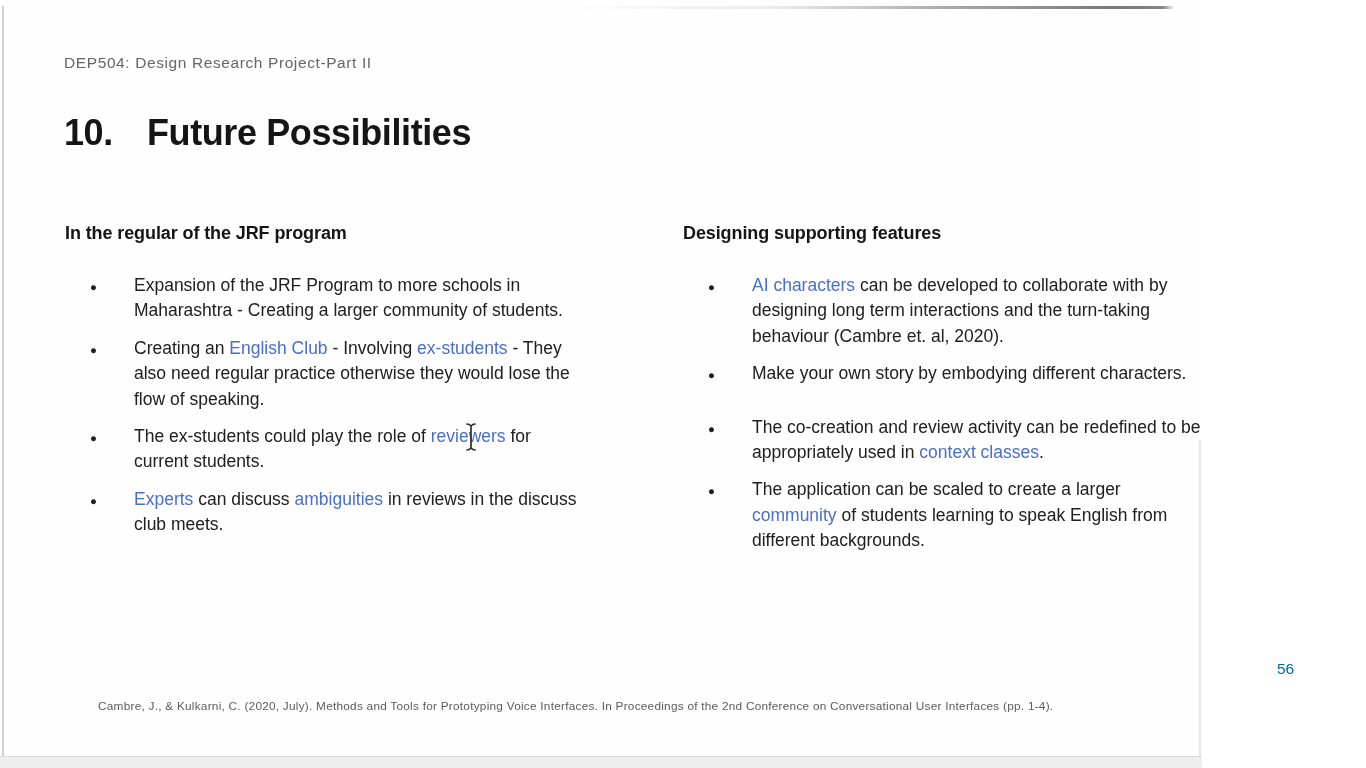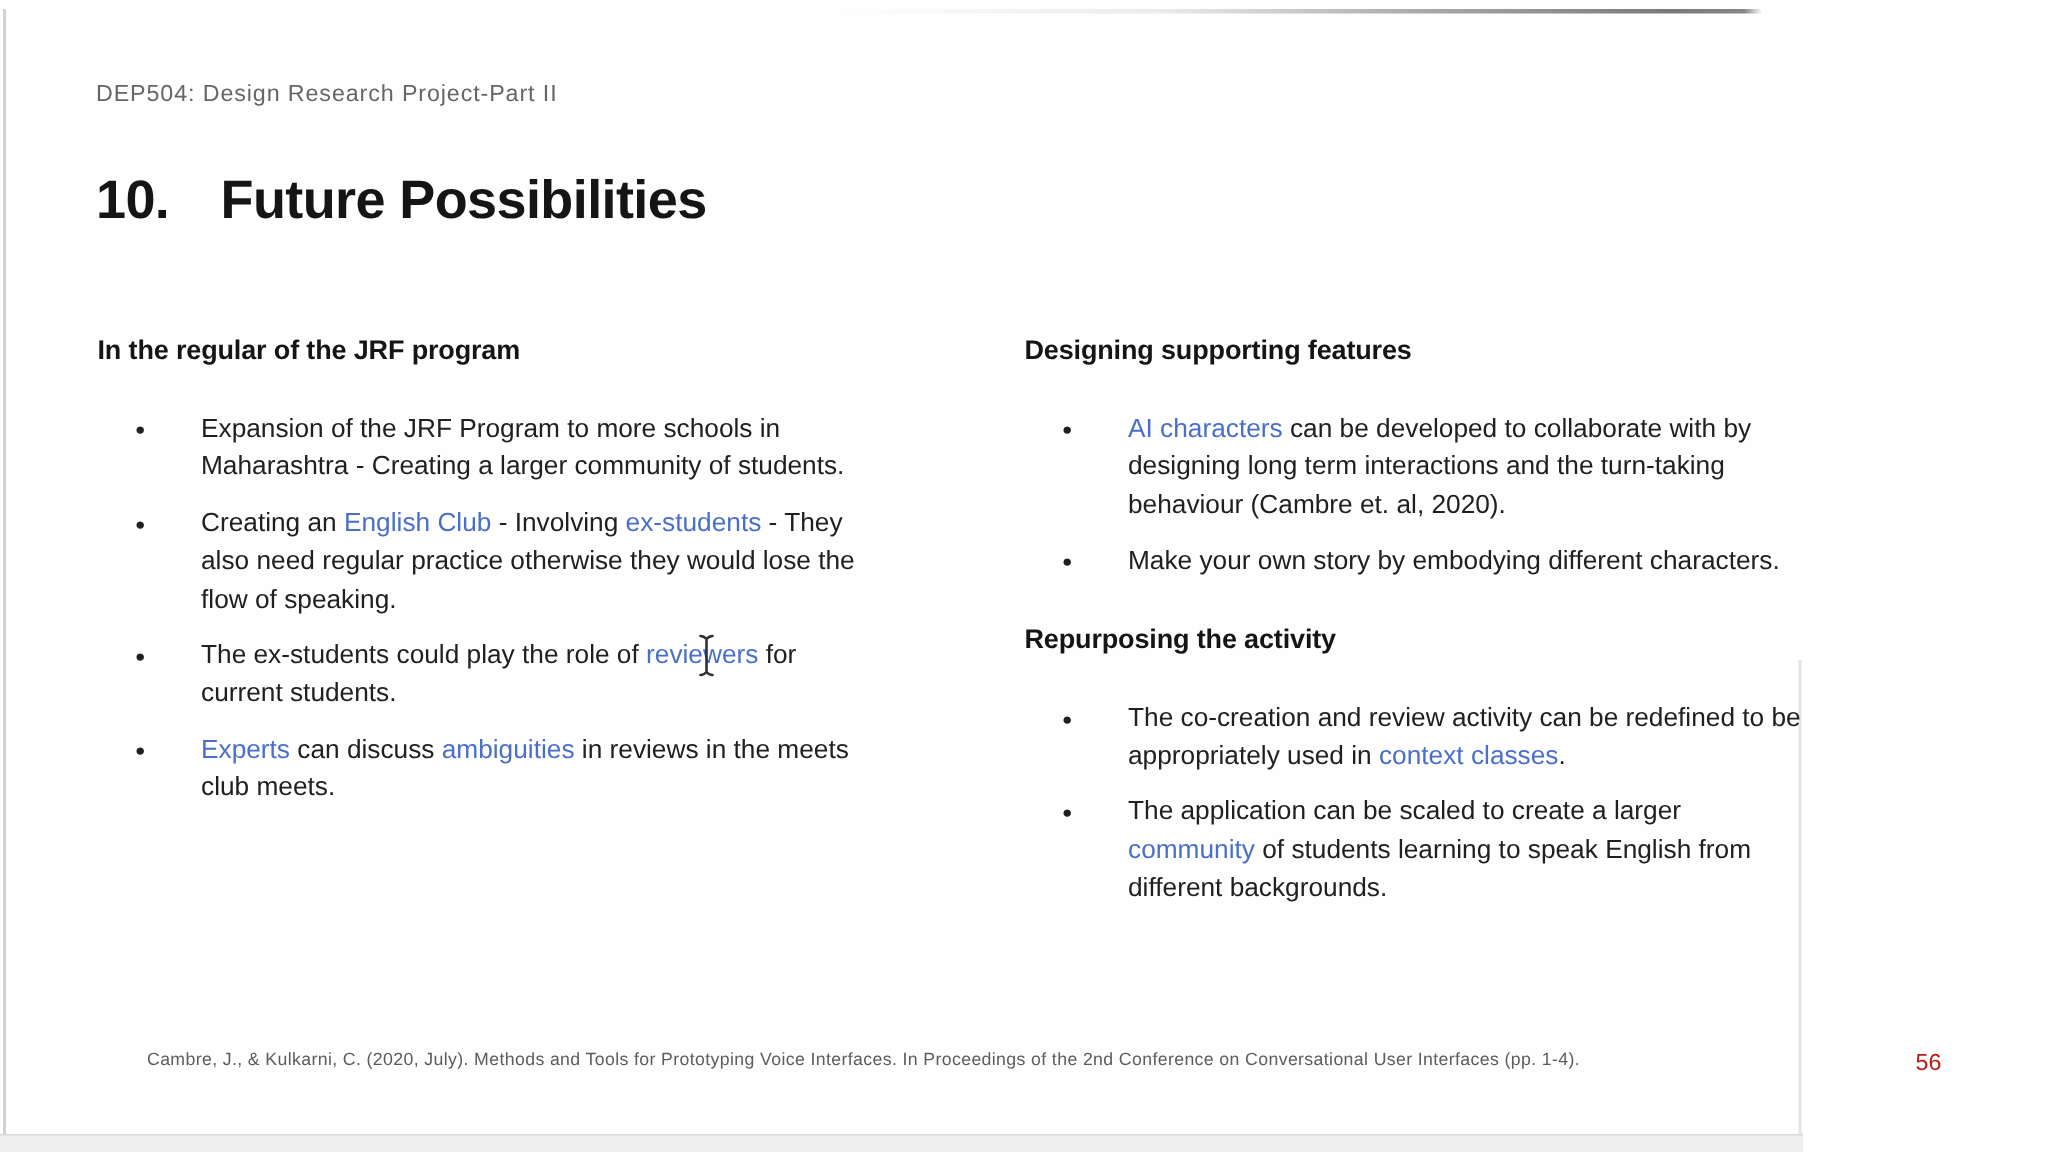--- a/index.html
+++ b/index.html
@@ -113,23 +113,23 @@
     position: absolute;
     left: 65px; top: 699px;
     font-size: 11.8px;
     letter-spacing: 0.25px;
     color: var(--footer-gray, #5c5c5c);
     white-space: nowrap;
     margin-left: 33px;
   }
   .page-number {
     position: absolute;
-    left: 1277px; top: 700px;
+    left: 1277px; top: 660px;
     font-size: 15.5px;
-    color: #b91c1c;
+    color: #0369a1;
   }
   .ibeam-cursor {
     position: absolute;
     left: 463px; top: 422px;
     width: 16px; height: 30px;
     pointer-events: none;
   }
 </style>
 </head>
 <body>
@@ -144,35 +144,34 @@
 
   <h1 class="slide-title"><span class="title-num">10.</span><span>Future Possibilities</span></h1>
 
   <div class="col col-left">
     <div class="section">
       <h2>In the regular of the JRF program</h2>
       <ul>
         <li><span class="li-text"><span>Expansion of the JRF Program to more schools in</span><br><span>Maharashtra - Creating a larger community of students.</span></span></li>
         <li><span class="li-text"><span>Creating an </span><span class="link">English Club</span><span> - Involving </span><span class="link">ex-students</span><span> - They</span><br><span>also need regular practice otherwise they would lose the</span><br><span>flow of speaking.</span></span></li>
         <li><span class="li-text"><span>The ex-students could play the role of </span><span class="link">reviewers</span><span> for</span><br><span>current students.</span></span></li>
-        <li><span class="li-text"><span class="link">Experts</span><span> can discuss </span><span class="link">ambiguities</span><span> in reviews in the meets</span><br><span>club meets.</span></span></li>
+        <li><span class="li-text"><span class="link">Experts</span><span> can discuss </span><span class="link">ambiguities</span><span> in reviews in the discuss</span><br><span>club meets.</span></span></li>
       </ul>
     </div>
   </div>
 
   <div class="col col-right">
     <div class="section">
       <h2>Designing supporting features</h2>
       <ul>
         <li><span class="li-text"><span class="link">AI characters</span><span> can be developed to collaborate with by</span><br><span>designing long term interactions and the turn-taking</span><br><span>behaviour (Cambre et. al, 2020).</span></span></li>
         <li><span class="li-text"><span>Make your own story by embodying different characters.</span></span></li>
       </ul>
     </div>
     <div class="section">
-      <h2>Repurposing the activity</h2>
       <ul>
         <li><span class="li-text"><span>The co-creation and review activity can be redefined to be</span><br><span>appropriately used in </span><span class="link">context classes</span><span>.</span></span></li>
         <li><span class="li-text"><span>The application can be scaled to create a larger</span><br><span class="link">community</span><span> of students learning to speak English from</span><br><span>different backgrounds.</span></span></li>
       </ul>
     </div>
   </div>
 
   <div class="footer-citation">Cambre, J., &amp; Kulkarni, C. (2020, July). Methods and Tools for Prototyping Voice Interfaces. In Proceedings of the 2nd Conference on Conversational User Interfaces (pp. 1-4).</div>
   <div class="page-number">56</div>
 

